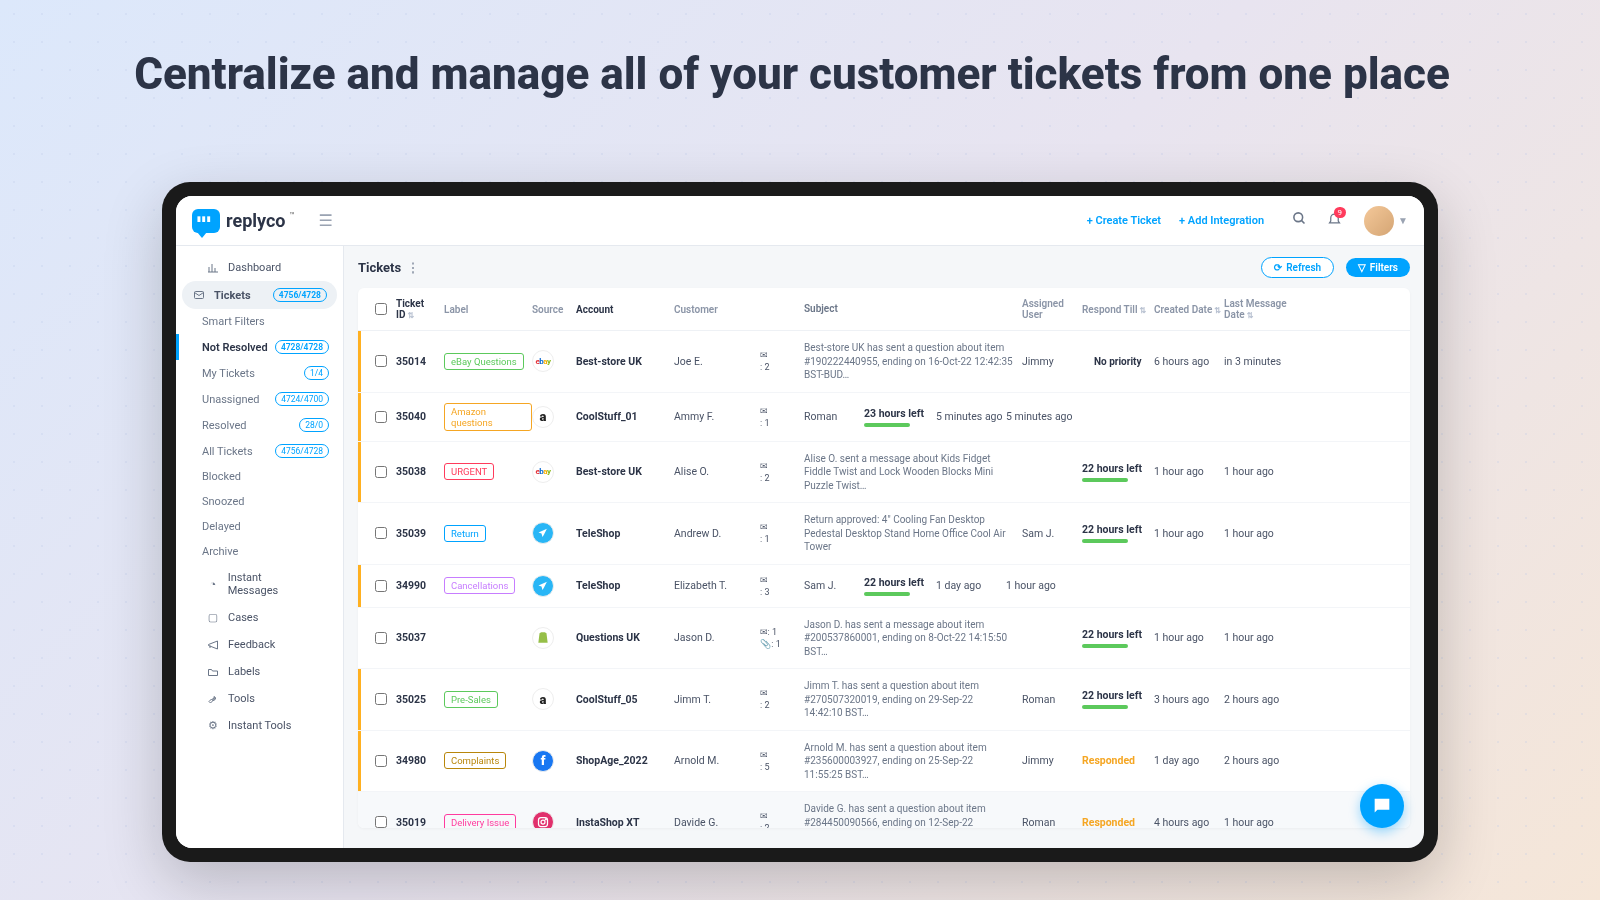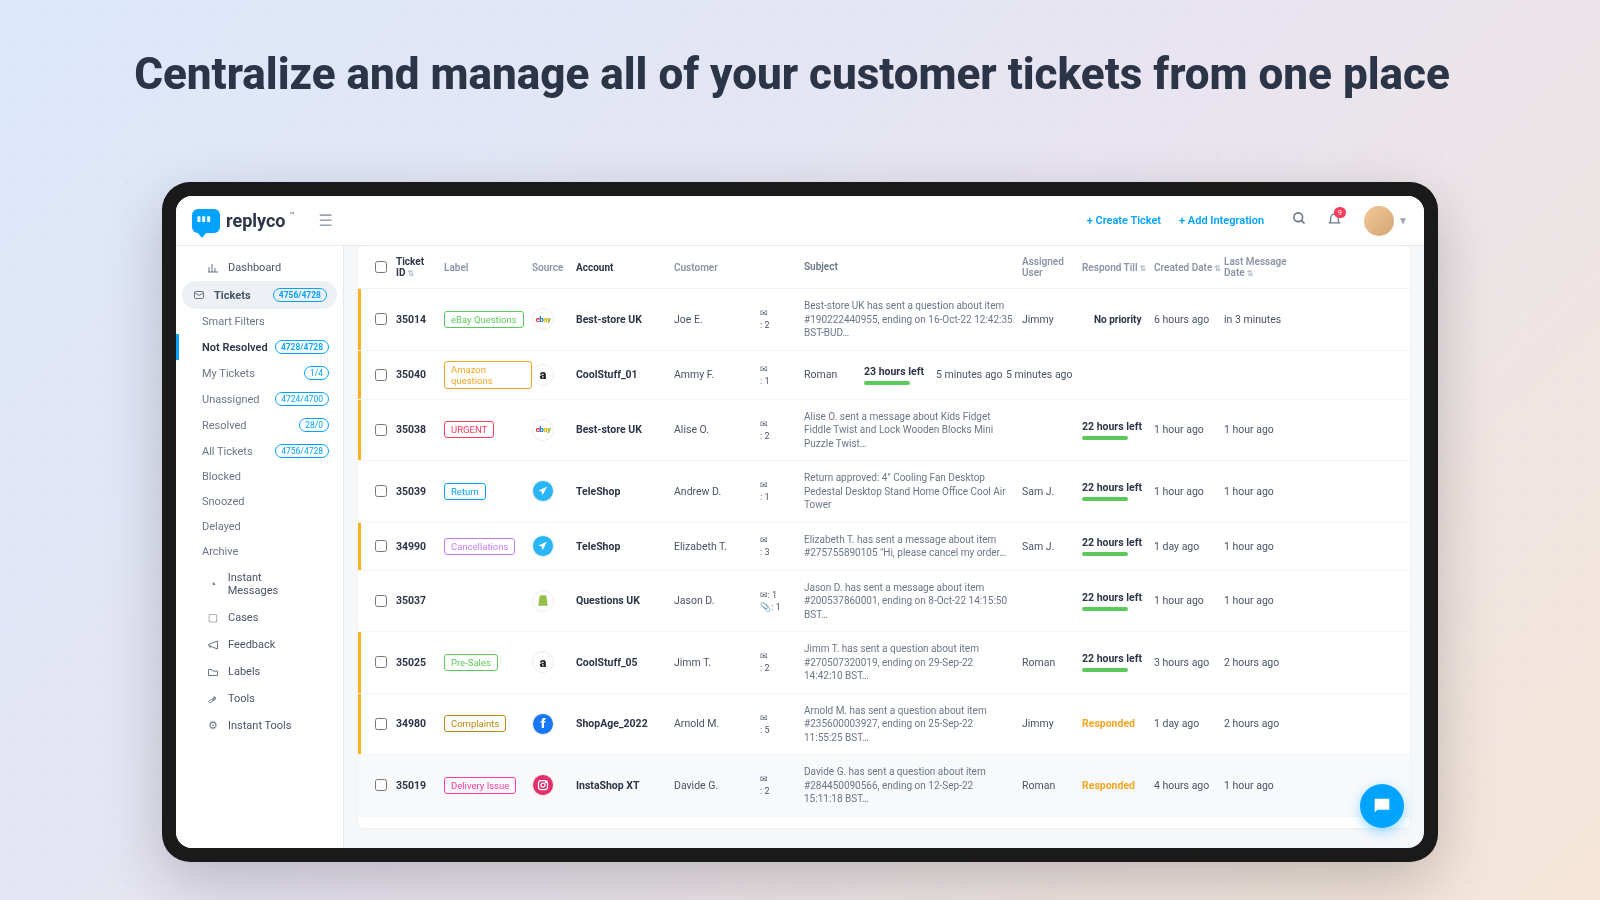--- a/index.html
+++ b/index.html
@@ -191,20 +191,33 @@
         </span>
         <span>Tools</span>
       </div>
       <div class="side-item">
         <span class="side-icon">⚙</span>
         <span>Instant Tools</span>
       </div>
     </div>
 
     <div class="main">
+      <div class="main-head">
+        <div class="main-title"><span>Tickets</span> <span class="dots3">⋮</span></div>
+        <div>
+          <button class="btn-refresh">
+            <span>⟳</span>
+            <span>Refresh</span>
+          </button>
+          <button class="btn-filters">
+            <span>▽</span>
+            <span>Filters</span>
+          </button>
+        </div>
+      </div>
 
       <div class="table-wrap">
         <div class="thead">
           <div class="cb">
                 <input type="checkbox" style="">
               </div>
           <div class="c-id"><span>Ticket ID</span><span class="sort">⇅</span></div>
           <div class="c-label">Label</div>
           <div class="c-src">Source</div>
           <div class="c-acct">Account</div>
@@ -307,21 +320,20 @@
                 <div class="c-id">34990</div>
                 <div class="c-label"><span class="tag" style="color:#c77dff;border-color:#c77dff">Cancellations</span></div>
                 <div class="c-src"><span class="src-icon" style="background:#29b6f6;border:1px solid #eee">
                     <svg width="12" height="12" viewBox="0 0 24 24" fill="#fff">
                       <path d="M21 3L3 11l6 2 2 7 3-5 6-12z"></path>
                     </svg>
                   </span></div>
                 <div class="c-acct">TeleShop</div>
                 <div class="c-cust">Elizabeth T.</div>
                 <div class="c-mail" style="flex-direction:column;align-items:flex-start;font-size:9px"><span>✉</span>: 3</div>
-                <div class="c-subj">Elizabeth T. has sent a message about item #275755890105 "Hi, please cancel my order…</div>
                 <div class="c-usr">Sam J.</div>
                 <div class="c-resp">
                   <div><span class="resp-txt">22 hours left</span><div class="resp-bar"></div></div>
                 </div>
                 <div class="c-created">1 day ago</div>
                 <div class="c-last">1 hour ago</div>
               </div>
               <div class="trow">
                 <div class="cb">
                   <input type="checkbox" style="">

